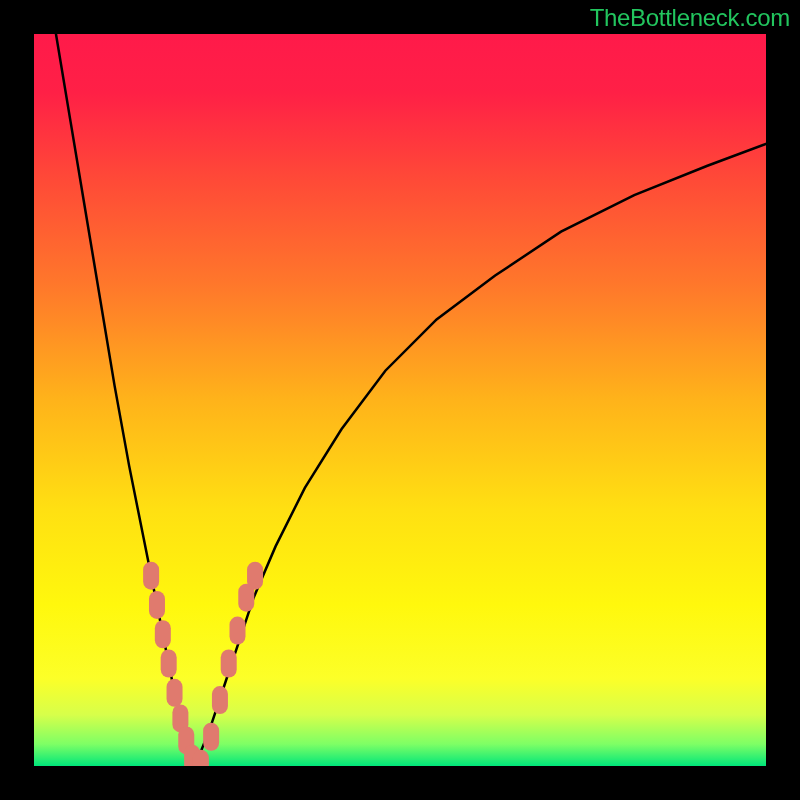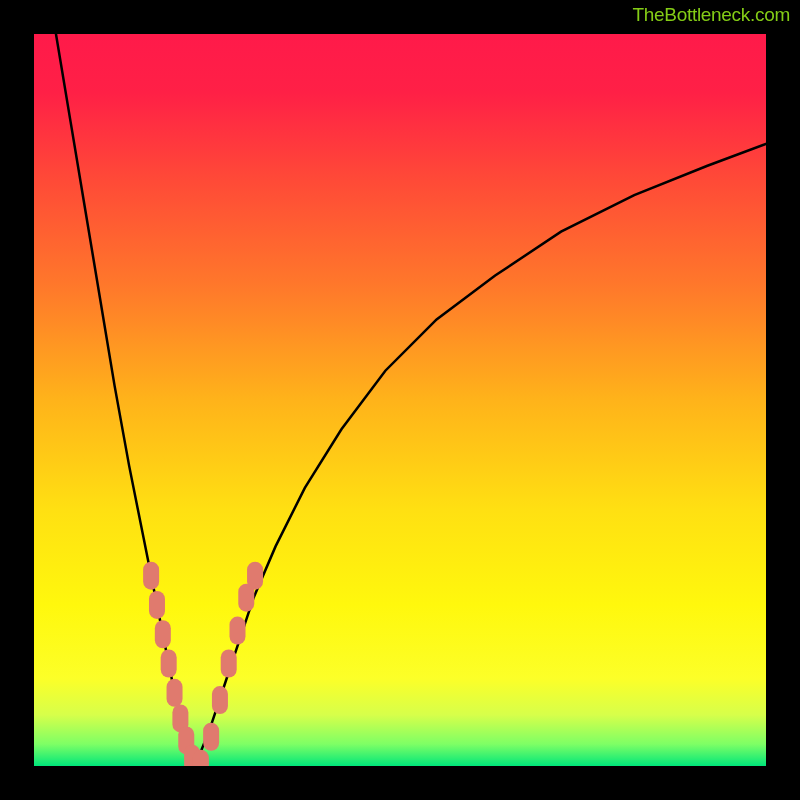--- a/index.html
+++ b/index.html
@@ -14,22 +14,22 @@
   .root {
     position: relative;
     width: 800px;
     height: 800px;
     background: #000000;
   }
   .attribution {
     position: absolute;
     top: 4px;
     right: 10px;
-    color: #84cc16;
-    font-size: 19px;
+    color: #22c55e;
+    font-size: 24px;
     font-weight: 500;
     letter-spacing: -0.3px;
     z-index: 10;
   }
   .plot {
     position: absolute;
     left: 34px;
     top: 34px;
     width: 732px;
     height: 732px;

